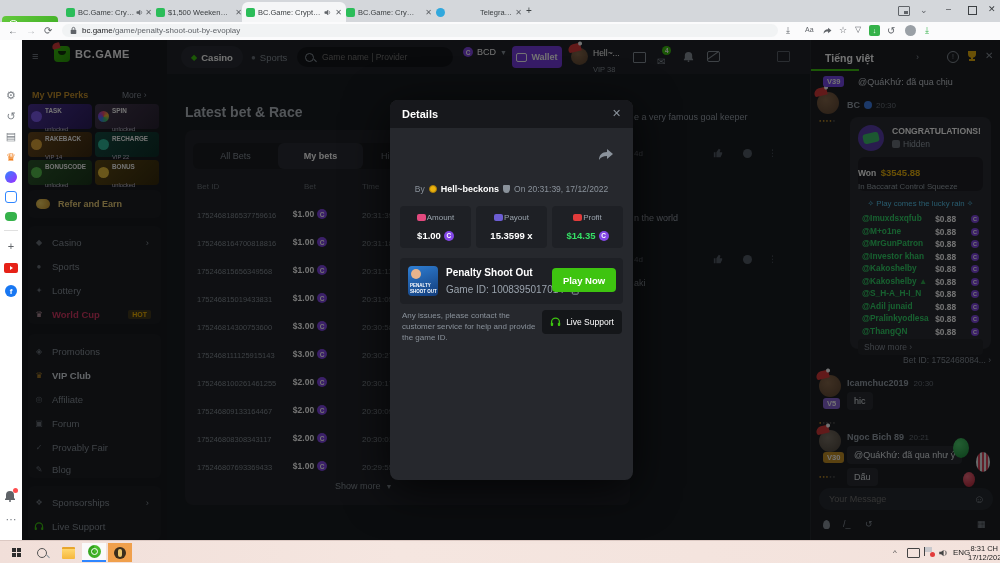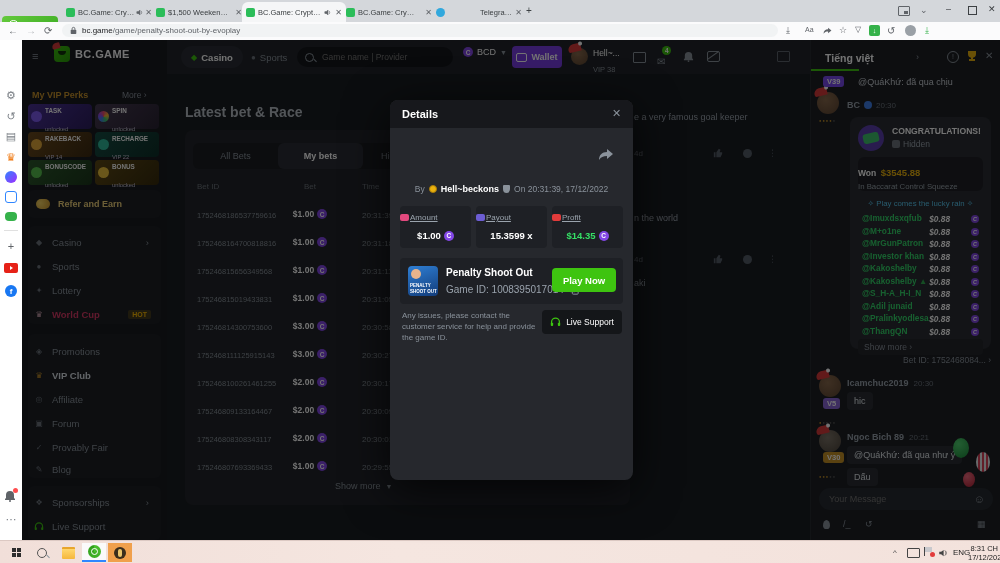--- a/index.html
+++ b/index.html
@@ -38,28 +38,28 @@
   .brow{left:0;width:445px;height:28px;}
   .c-id{position:absolute;left:12px;top:9px;font-size:7.5px;color:#868e97;width:130px;overflow:hidden;white-space:nowrap;}
   .c-bet{position:absolute;left:85px;top:7px;width:80px;display:flex;align-items:center;justify-content:center;gap:3px;font-size:8.5px;color:#fff;font-weight:bold;}
   .c-time{position:absolute;left:177px;top:9px;font-size:8px;color:#868e97;width:60px;}
   .coin{width:10px;height:10px;border-radius:50%;background:#8347e6;color:#fff;font-size:6.5px;font-weight:bold;display:flex;align-items:center;justify-content:center;flex:0 0 auto;}
   .coin.s{width:8px;height:8px;font-size:5.5px;}
   #chat{left:788px;top:0;width:190px;height:500px;background:#1d2025;border-left:1px solid #262a30;}
   .vbadge{border-radius:3px;color:#fff;font-size:7.5px;font-weight:bold;padding:1px 4px;}
   .bubble{background:#2a2e34;border-radius:4px;color:#dfe3e8;font-size:9px;padding:4px 7px;display:inline-block;}
   .winner{left:12px;width:120px;height:12px;font-size:8.3px;color:#34d66a;font-weight:bold;white-space:nowrap;overflow:hidden;}
-  .wamt{left:96px;width:33px;height:12px;display:flex;align-items:center;justify-content:flex-end;gap:21px;color:#fff;font-size:8.3px;font-weight:bold;font-style:italic;}
+  .wamt{left:96px;width:33px;height:12px;display:flex;align-items:center;justify-content:flex-end;gap:15px;color:#fff;font-size:8.3px;font-weight:bold;}
   .avatar{border-radius:50%;background:radial-gradient(circle at 40% 35%,#8a6a4d,#5d4531);position:absolute;}
   .hat{position:absolute;top:-4px;left:-3px;width:13px;height:8px;background:#d93a3a;border-radius:7px 2px 0 3px;transform:rotate(-14deg);}
   .hat:after{content:'';position:absolute;right:-2px;top:-1px;width:4px;height:4px;background:#fff;border-radius:50%;}
   
   #modal{left:390px;top:100px;width:243px;height:380px;background:#26282d;border-radius:8px;z-index:60;box-shadow:0 10px 45px rgba(0,0,0,0.75);}
   .statc{width:71px;height:42px;background:#1e2025;border-radius:4px;position:relative;}
-  .statl{position:absolute;top:7px;left:0;width:100%;display:flex;justify-content:flex-start;align-items:center;gap:1px;font-size:8px;color:#9aa3ad;text-decoration:underline;}
+  .statl{position:absolute;top:7px;left:0;width:100%;display:flex;justify-content:center;align-items:center;gap:1px;font-size:8px;color:#9aa3ad;}
   .statv{position:absolute;top:24px;left:0;width:100%;display:flex;justify-content:center;align-items:center;gap:3px;font-size:9.5px;font-weight:bold;color:#fff;}
   
   #taskbar{left:0;top:540px;width:1000px;height:23px;background:linear-gradient(90deg,#f1dfd9,#f5e6e0 40%,#f3e2dc);border-top:1px solid #dcc9c3;}
   .tbi{top:2px;width:24px;height:19px;display:flex;align-items:center;justify-content:center;}
   .mag{width:7px;height:7px;border:1.4px solid #8b959e;border-radius:50%;position:relative;}
   .mag:after{content:'';position:absolute;width:4px;height:1.4px;background:#8b959e;transform:rotate(45deg);right:-3.5px;bottom:-0.5px;}
   .dots5{font-size:4px;letter-spacing:1px;color:#c79227;}
 </style>
 </head>
 <body>

